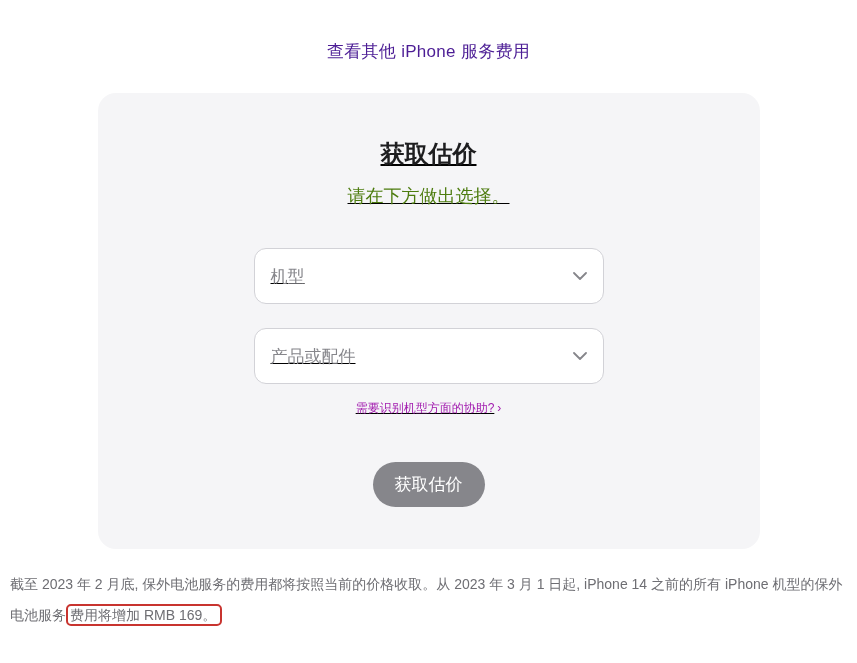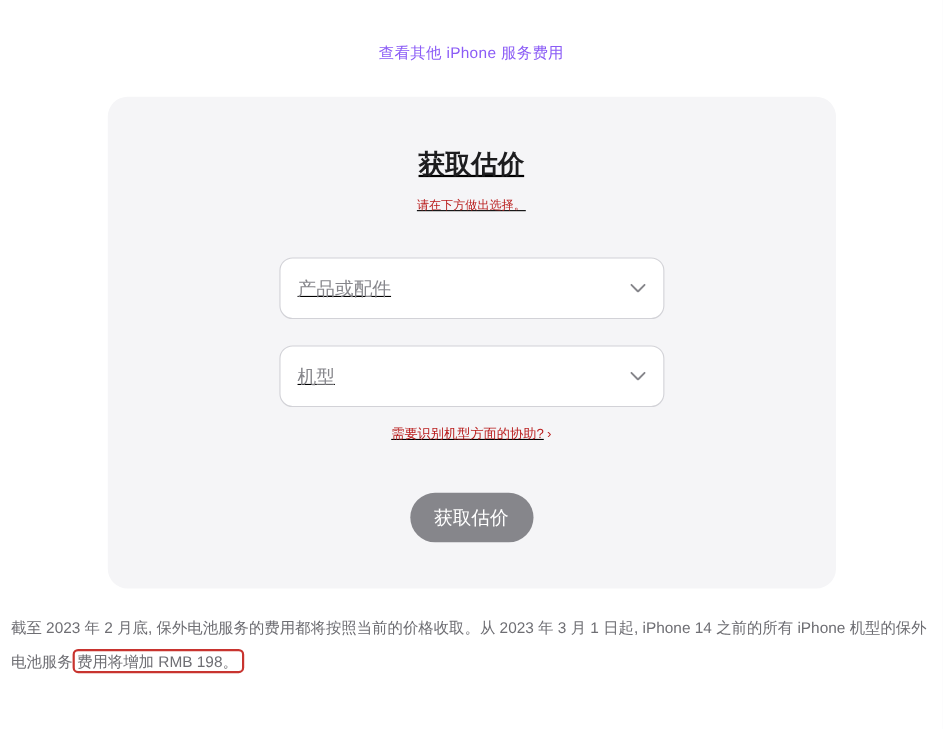--- a/index.html
+++ b/index.html
@@ -13,43 +13,43 @@
       width: 857px;
       height: 663px;
       overflow: hidden;
     }
     .top-link {
       text-align: center;
       padding-top: 40px;
       padding-bottom: 30px;
     }
     .top-link a {
-      color: #8b5cf6;
+      color: #4c1d95;
       text-decoration: none;
-      font-size: 14px;
+      font-size: 17px;
       letter-spacing: 0.3px;
     }
     .card {
       background: #f5f5f7;
       border-radius: 18px;
       width: 662px;
       margin: 0 auto;
       padding: 45px 30px 42px 30px;
       text-align: center;
       text-decoration: underline;
     }
     .card-title {
       font-size: 24px;
       font-weight: 600;
       color: #1d1d1f;
       margin-bottom: 14px;
     }
     .card-subtitle {
-      font-size: 11px;
-      color: #b91c1c;
+      font-size: 18px;
+      color: #4d7c0f;
       margin-bottom: 40px;
     }
     .select-wrapper {
       width: 350px;
       margin: 0 auto 24px auto;
       position: relative;
     }
     .select-box {
       width: 100%;
       height: 56px;
@@ -79,21 +79,21 @@
     .chevron svg {
       width: 14px;
       height: 8px;
     }
     .help-link {
       margin-top: -8px;
       margin-bottom: 45px;
       font-size: 12px;
     }
     .help-link a {
-      color: #b91c1c;
+      color: #a21caf;
       text-decoration: none;
     }
     .help-link .arrow {
       margin-left: 3px;
       display: inline-block;
     }
     .submit-button {
       background: #86868b;
       color: #ffffff;
       border: none;
@@ -128,46 +128,46 @@
 <div class="top-link">
   <a href="#">查看其他 iPhone 服务费用</a>
 </div>
 
 <div class="card">
   <div class="card-title">获取估价</div>
   <div class="card-subtitle">请在下方做出选择。</div>
 
   <div class="select-wrapper">
     <div class="select-box">
-      <span>产品或配件</span>
+      <span>机型</span>
       <span class="chevron">
         <svg viewBox="0 0 14 8" fill="none">
           <path d="M1 1L7 7L13 1" stroke="#86868b" stroke-width="1.8" stroke-linecap="round" stroke-linejoin="round"></path>
         </svg>
       </span>
     </div>
   </div>
 
   <div class="select-wrapper">
     <div class="select-box">
-      <span>机型</span>
+      <span>产品或配件</span>
       <span class="chevron">
         <svg viewBox="0 0 14 8" fill="none">
           <path d="M1 1L7 7L13 1" stroke="#86868b" stroke-width="1.8" stroke-linecap="round" stroke-linejoin="round"></path>
         </svg>
       </span>
     </div>
   </div>
 
   <div class="help-link">
     <a href="#">
       <span>需要识别机型方面的协助?</span><span class="arrow">›</span>
     </a>
   </div>
 
   <button class="submit-button">获取估价</button>
 </div>
 
 <div class="footer-text">
   <p class="footer-p2">
-    <span>截至 2023 年 2 月底, 保外电池服务的费用都将按照当前的价格收取。从 2023 年 3 月 1 日起, iPhone 14 之前的所有 iPhone 机型的保外电池服务</span><span class="highlight-box">费用将增加 RMB 198。</span>
+    <span>截至 2023 年 2 月底, 保外电池服务的费用都将按照当前的价格收取。从 2023 年 3 月 1 日起, iPhone 14 之前的所有 iPhone 机型的保外电池服务</span><span class="highlight-box">费用将增加 RMB 169。</span>
   </p>
 </div>
 
 </body></html>

